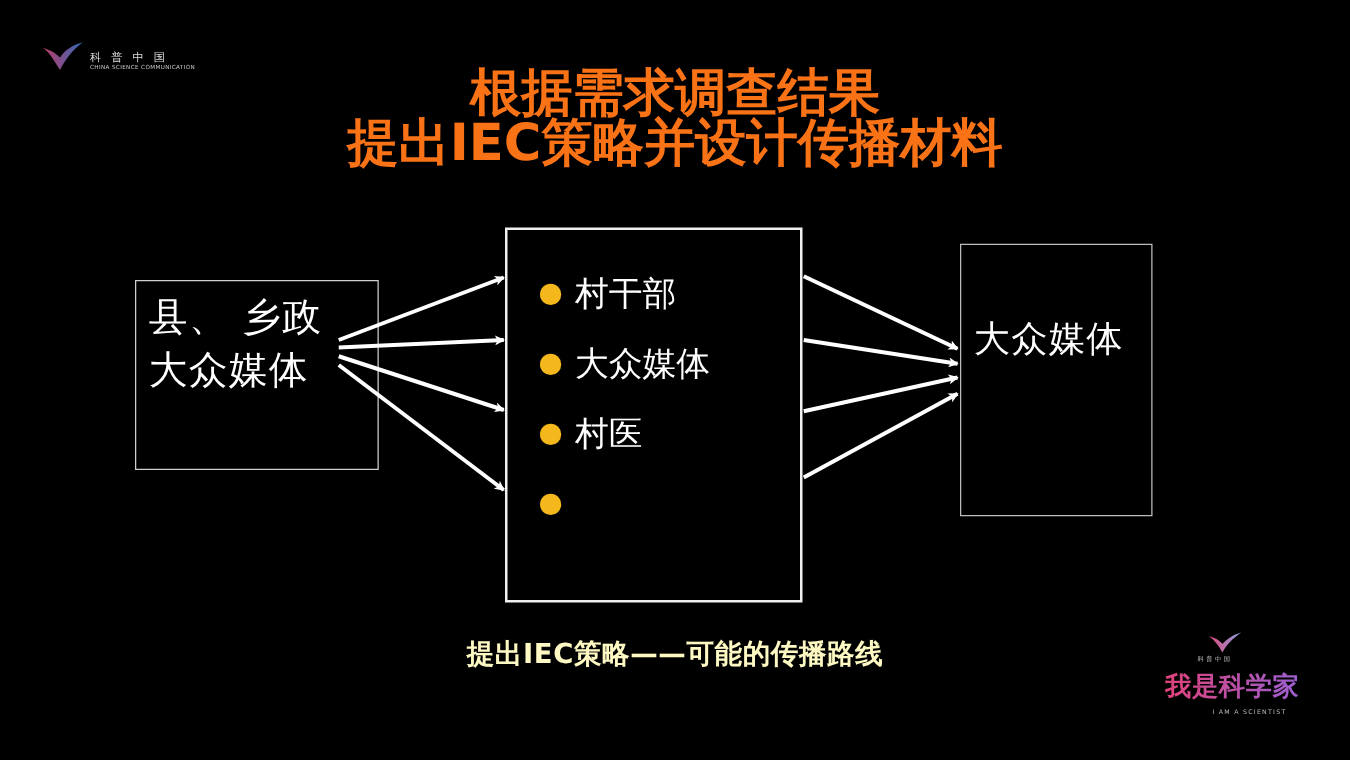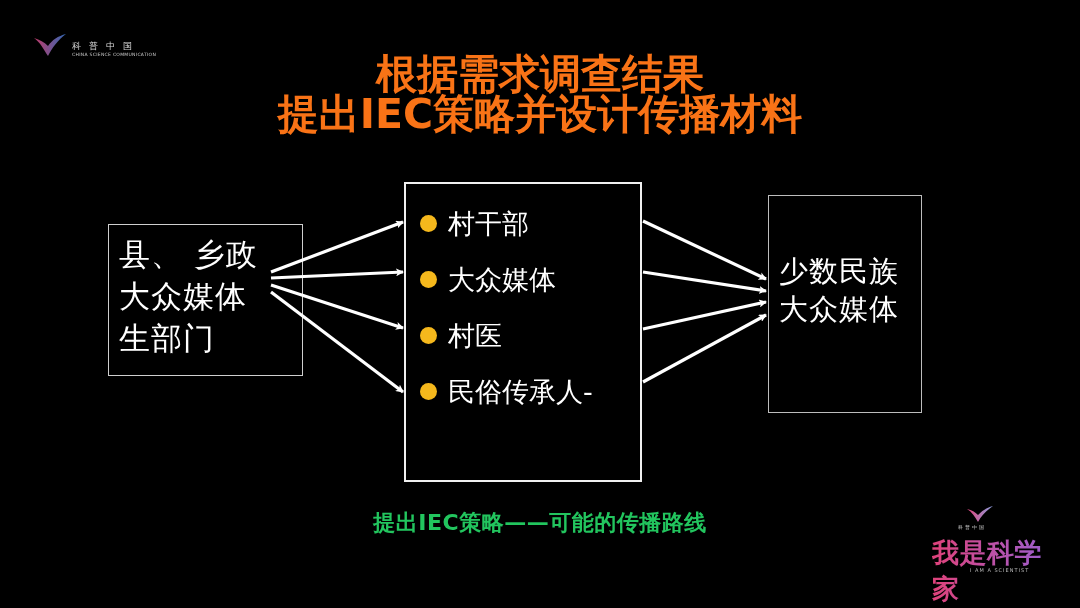--- a/index.html
+++ b/index.html
@@ -8,32 +8,32 @@
     .logo-tl .wing { position: absolute; left: 2px; top: 0; width: 36px; height: 26px; }
     .logo-tl .cn { position: absolute; left: 42px; top: 8px; font-size: 9px; letter-spacing: 8px; color: #ddd; }
     .logo-tl .en { position: absolute; left: 42px; top: 20px; font-size: 4.5px; letter-spacing: 0.3px; color: #ccc; white-space: nowrap; }
     .title { position: absolute; left: 0; width: 1080px; text-align: center; font-weight: bold; font-size: 41px; line-height: 52px; color: #f97316; }
     .title.l1 { top: 48px; }
     .title.l2 { top: 88px; }
     .box { position: absolute; border: 1.5px solid #ddd; box-sizing: border-box; }
     .box-left { left: 108px; top: 224px; width: 195px; height: 152px; border-color: #cfcfcf; }
     .box-left .txt { position: absolute; left: 10px; top: 8px; width: 150px; font-size: 31px; line-height: 42px; letter-spacing: 1px; }
     .box-mid { left: 404px; top: 182px; width: 238px; height: 300px; border: 2px solid #f0f0f0; }
-    .box-mid ul { list-style: none; margin: 0; padding: 0; position: absolute; left: 14px; top: 12px; }
+    .box-mid ul { list-style: none; margin: 12px; padding: 0; position: absolute; left: 14px; top: 12px; }
     .box-mid li { position: relative; height: 56px; font-size: 27px; line-height: 56px; padding-left: 28px; white-space: nowrap; }
     .box-mid li .dot { position: absolute; left: 0; top: 19px; width: 17px; height: 17px; border-radius: 50%; background: #f5b81c; }
     .box-mid li.cont { padding-left: 28px; }
     .box-right { left: 768px; top: 195px; width: 154px; height: 218px; border-color: #bdbdbd; }
     .box-right .txt { position: absolute; left: 10px; top: 56px; width: 140px; font-size: 29px; line-height: 38px; letter-spacing: 1px; }
     svg.arrows { position: absolute; left: 0; top: 0; width: 1080px; height: 608px; pointer-events: none; }
-    .caption { position: absolute; left: 0; width: 1080px; top: 508px; text-align: center; font-weight: bold; font-size: 22px; color: #22c55e; letter-spacing: 0.5px; }
+    .caption { position: absolute; left: 0; width: 1080px; top: 508px; text-align: center; font-weight: bold; font-size: 22px; color: #fef9c3; letter-spacing: 0.5px; }
     .logo-br { position: absolute; left: 920px; top: 495px; width: 130px; height: 90px; }
     .logo-br .mini { position: absolute; left: 45px; top: 10px; width: 30px; height: 18px; }
     .logo-br .mini-txt { position: absolute; left: 38px; top: 29px; font-size: 5px; color: #ccc; letter-spacing: 2px; }
-    .logo-br .big { position: absolute; left: 12px; top: 40px; font-size: 27px; font-weight: bold; background: linear-gradient(90deg, #e0427a, #9a5fd1); -webkit-background-clip: text; background-clip: text; color: transparent; letter-spacing: 0.5px; }
+    .logo-br .big { position: absolute; left: 12px; top: 40px; font-size: 21px; font-weight: bold; background: linear-gradient(90deg, #e0427a, #9a5fd1); -webkit-background-clip: text; background-clip: text; color: transparent; letter-spacing: 0.5px; }
     .logo-br .sub { position: absolute; left: 50px; top: 72px; font-size: 5px; color: #bbb; letter-spacing: 1px; white-space: nowrap; }
   </style>
 </head>
 <body>
 
 <div class="logo-tl">
   <svg class="wing" viewBox="0 0 36 26">
     <defs>
       <linearGradient id="wg1" x1="0" y1="0" x2="1" y2="0">
         <stop offset="0" stop-color="#e2457b"></stop>
@@ -46,36 +46,34 @@
   <span class="en">CHINA SCIENCE COMMUNICATION</span>
 </div>
 
 <div class="title l1">根据需求调查结果</div>
 <div class="title l2">提出IEC策略并设计传播材料</div>
 
 <div class="box box-left">
   <div class="txt">
     <div>县、 乡政</div>
     <div>大众媒体</div>
-    <div>生部门</div>
   </div>
 </div>
 
 <div class="box box-mid">
   <ul>
     <li><span class="dot"></span><span>村干部</span></li>
     <li><span class="dot"></span><span>大众媒体</span></li>
     <li><span class="dot"></span><span>村医</span></li>
-    <li><span class="dot"></span><span>民俗传承人-</span></li>
+    <li><span class="dot"></span></li>
   </ul>
 </div>
 
 <div class="box box-right">
   <div class="txt">
-    <div>少数民族</div>
     <div>大众媒体</div>
   </div>
 </div>
 
 <svg class="arrows" viewBox="0 0 1080 608">
   <defs>
     <marker id="ah" markerWidth="8" markerHeight="8" refX="7" refY="4" orient="auto" markerUnits="userSpaceOnUse">
       <path d="M0,0 L8,4 L0,8 L2,4 Z" fill="#fff"></path>
     </marker>
   </defs>

